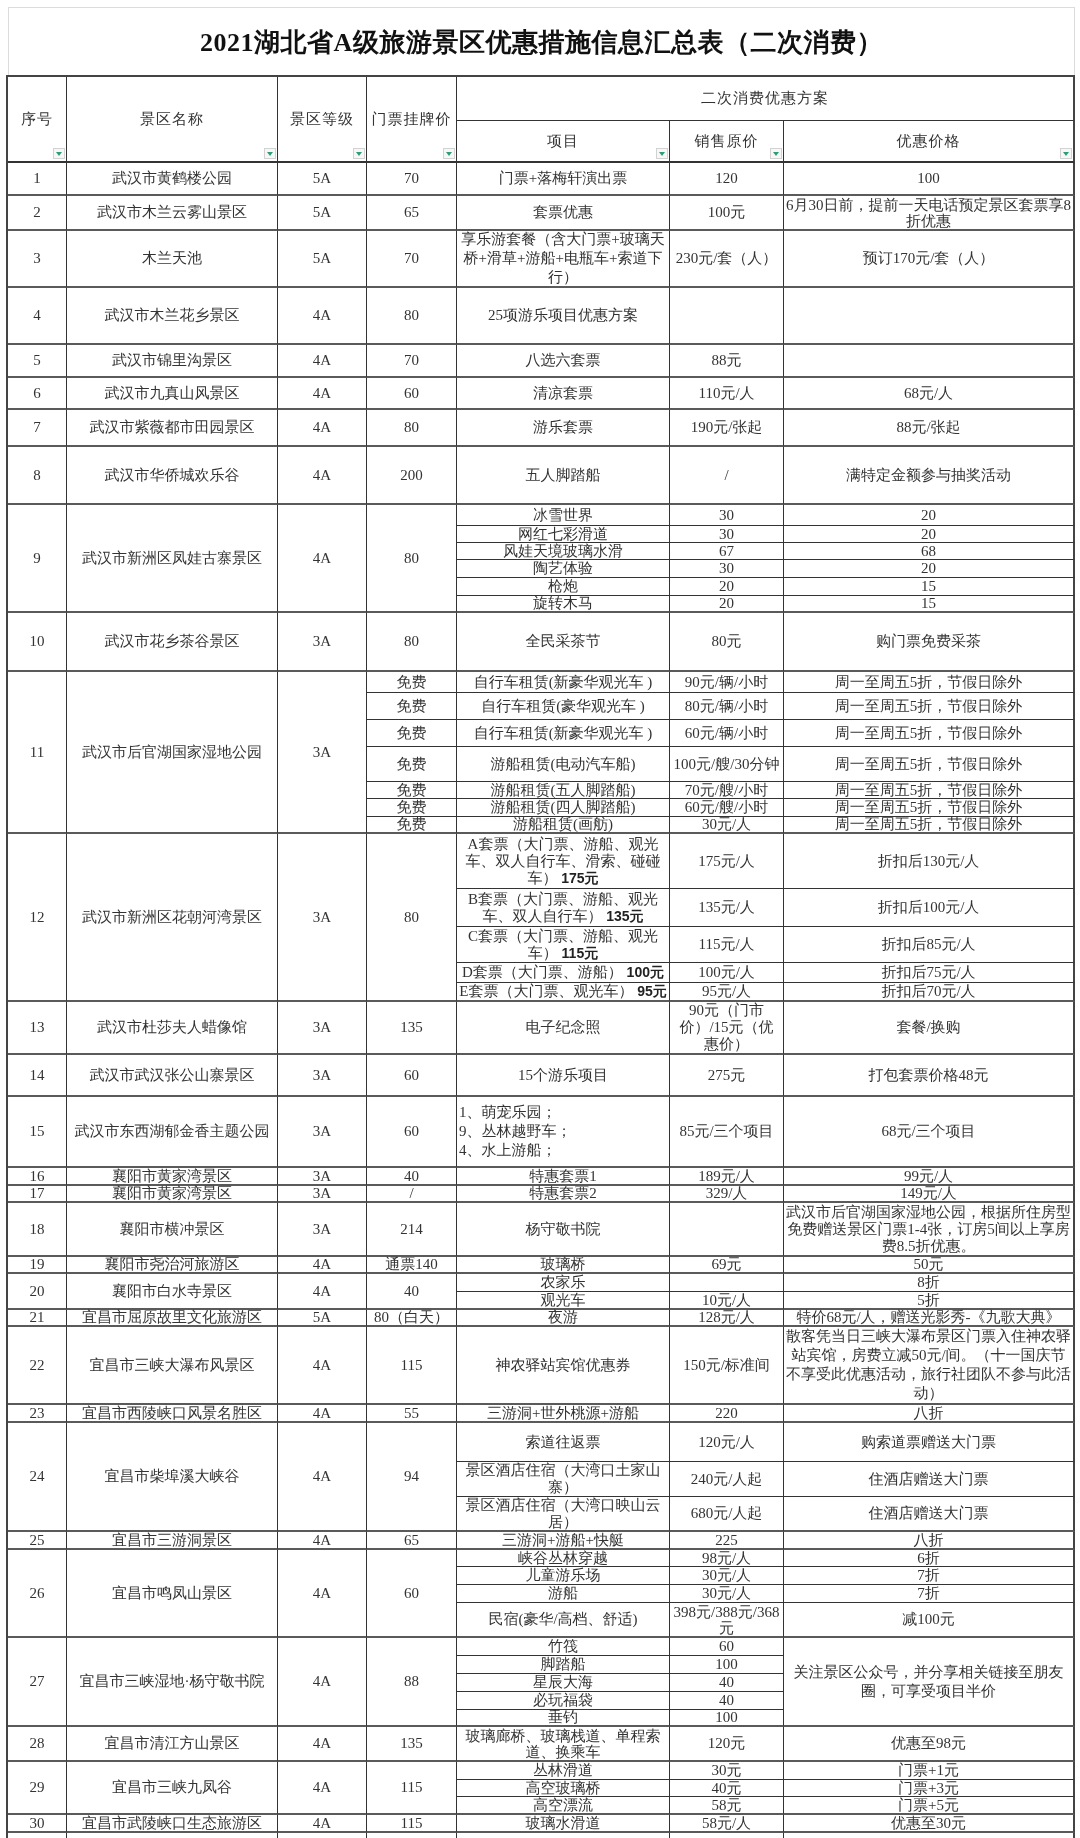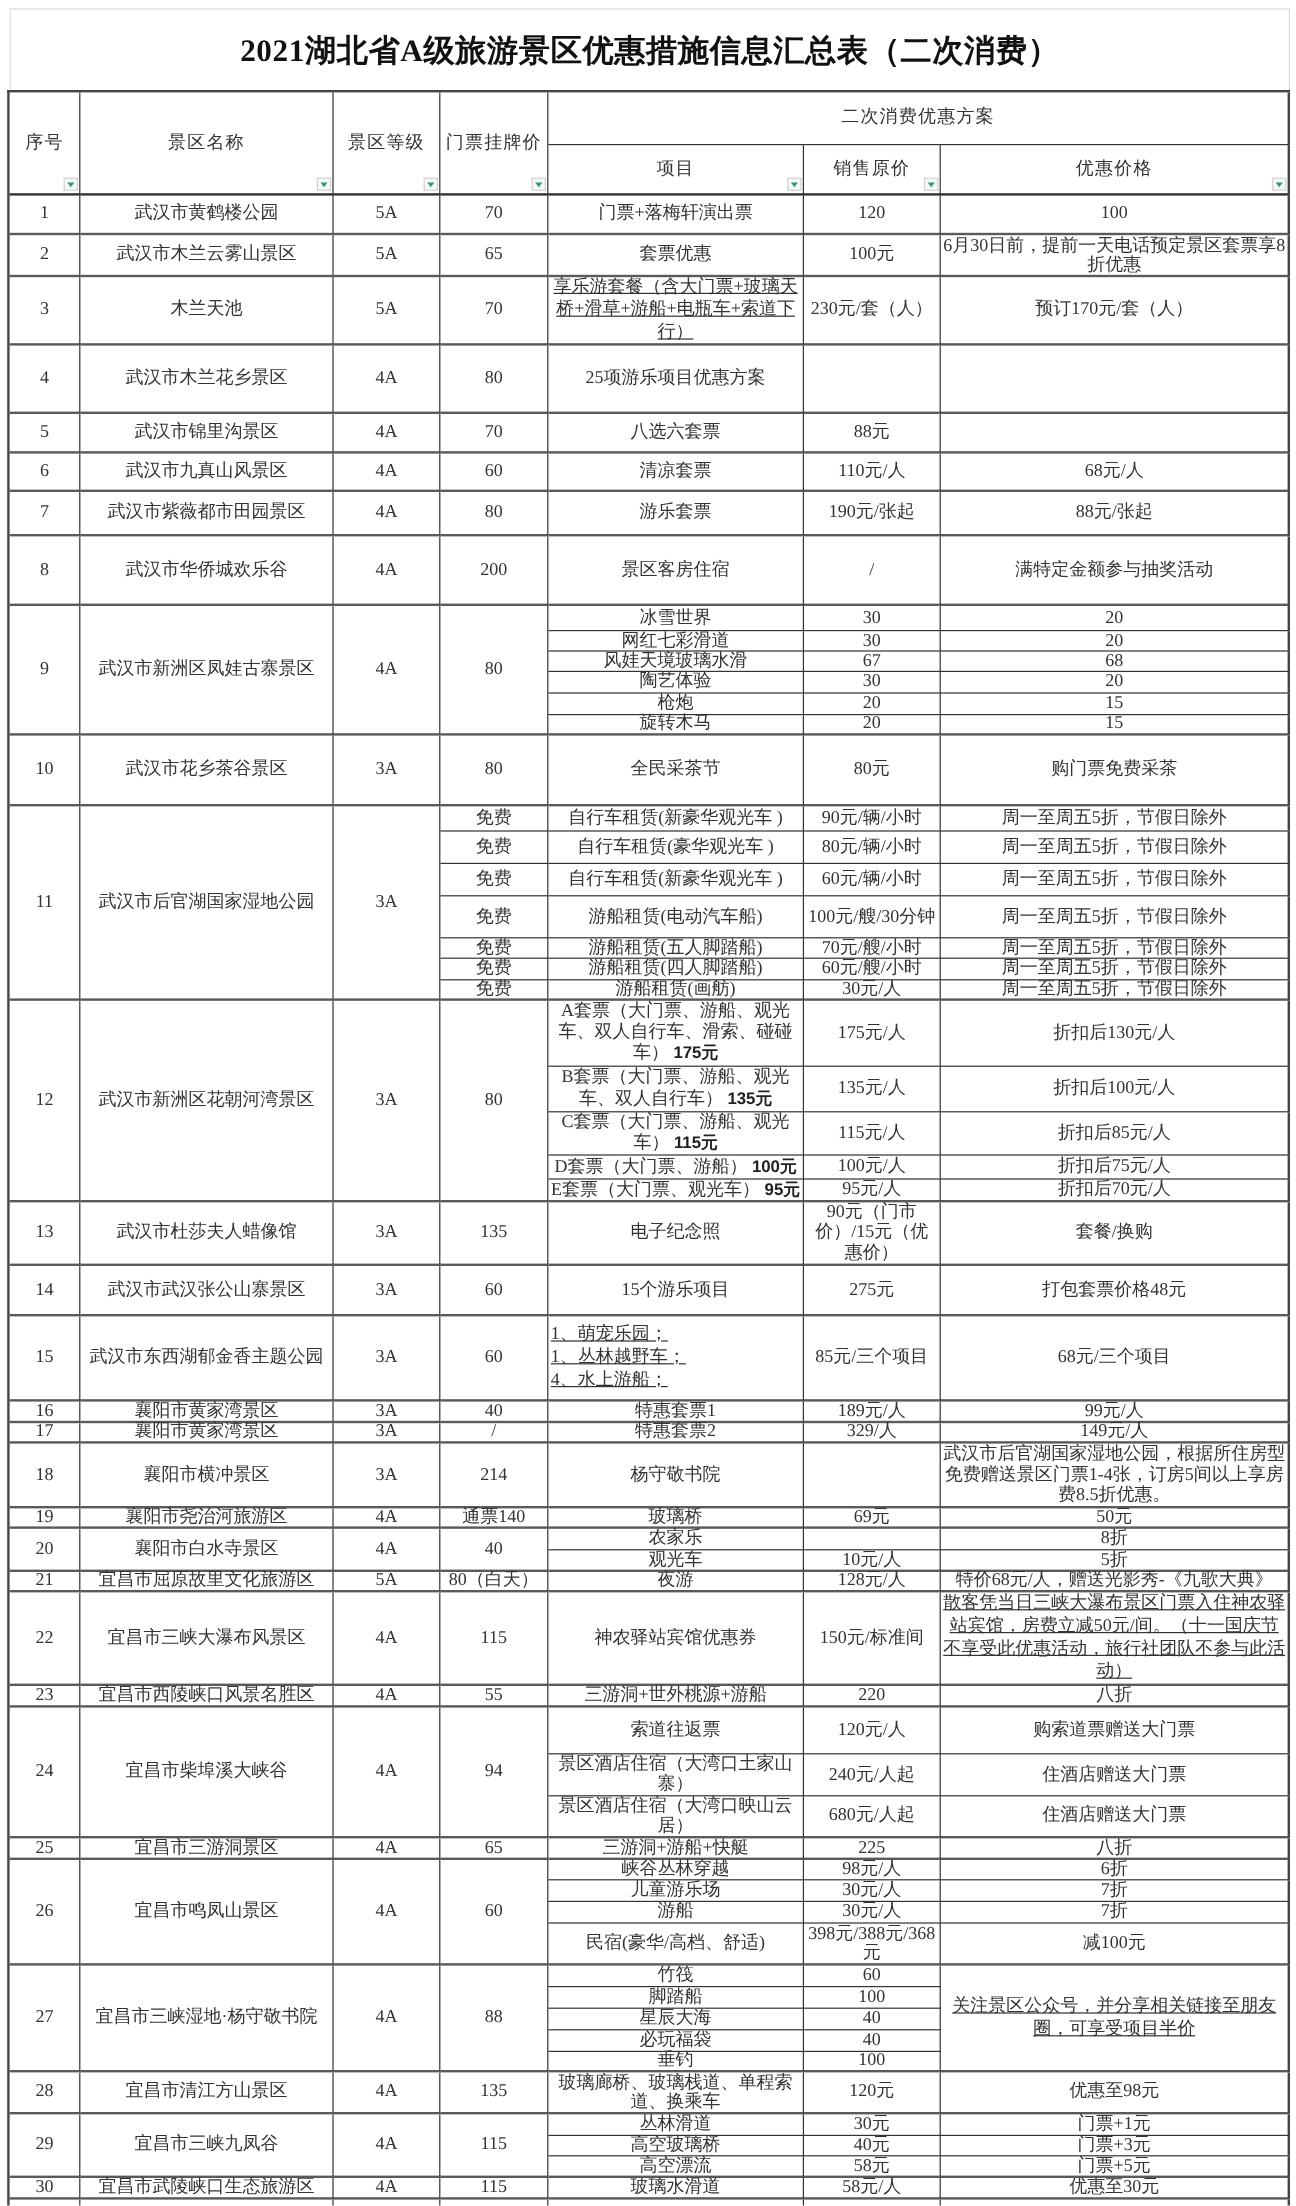--- a/index.html
+++ b/index.html
@@ -13,21 +13,21 @@
         grid-template-rows:44px 42px 33px 35px 57px 57px 33px 32px 37px 58px 21px 17px 17px 18px 18px 17px 59px 21px 27px 27px 35px 17px 18px 17px 55px 38px 36px 20px 19px 53px 42px 71px 18px 17px 54px 17px 18px 18px 17px 78px 18px 39px 35px 35px 18px 17px 18px 18px 35px 18px 18px 18px 18px 17px 35px 18px 17px 18px 18px 30px;
         border-left:2px solid #444;border-top:2px solid #444;}
   .row{display:contents;}
   .c{box-sizing:border-box;border-right:1px solid #333;border-bottom:1px solid #333;display:flex;
      align-items:center;justify-content:center;text-align:center;font-size:15px;line-height:17px;
      padding:0 2px;position:relative;overflow:visible;white-space:normal;word-break:break-all;}
   .mb{border-bottom:2px solid #5a5a5a;}
   .hb{border-bottom:2px solid #333;}
   .lc{border-right:2px solid #444;}
   .hd{font-size:15px;letter-spacing:1px;color:#333;}
-  .lh19{line-height:19px;text-decoration:underline;}
+  .lh19{line-height:19px;}
   .left{justify-content:flex-start;text-align:left;}
   .t{display:block;}
   .t b{font-family:"Liberation Sans","DejaVu Sans",sans-serif;font-size:14px;font-weight:bold;color:#222;}
   .flt{position:absolute;right:1px;bottom:2px;width:12px;height:11px;box-sizing:border-box;
        border:1px solid #d2d2d2;background:#f7f7f7;}
   .flt::after{content:"";position:absolute;left:2px;top:3px;border-left:3px solid transparent;
        border-right:3px solid transparent;border-top:4px solid #2e9c78;}
 </style>
 </head>
 <body>
@@ -136,21 +136,21 @@
     <div class="c mb" style="grid-area:9/5/10/6">游乐套票</div>
     <div class="c mb" style="grid-area:9/6/10/7">190元/张起</div>
     <div class="c mb lc" style="grid-area:9/7/10/8">88元/张起</div>
   </div>
 
   <div class="row">
     <div class="c mb" style="grid-area:10/1/11/2">8</div>
     <div class="c mb" style="grid-area:10/2/11/3">武汉市华侨城欢乐谷</div>
     <div class="c mb" style="grid-area:10/3/11/4">4A</div>
     <div class="c mb" style="grid-area:10/4/11/5">200</div>
-    <div class="c mb" style="grid-area:10/5/11/6">景区客房住宿</div>
+    <div class="c mb" style="grid-area:10/5/11/6">五人脚踏船</div>
     <div class="c mb" style="grid-area:10/6/11/7">/</div>
     <div class="c mb lc" style="grid-area:10/7/11/8">满特定金额参与抽奖活动</div>
   </div>
 
   <div class="row">
     <div class="c mb" style="grid-area:11/1/17/2">9</div>
     <div class="c mb" style="grid-area:11/2/17/3">武汉市新洲区凤娃古寨景区</div>
     <div class="c mb" style="grid-area:11/3/17/4">4A</div>
     <div class="c mb" style="grid-area:11/4/17/5">80</div>
     <div class="c" style="grid-area:11/5/12/6">冰雪世界</div>
@@ -282,21 +282,21 @@
   </div>
 
   <div class="row">
     <div class="c mb" style="grid-area:32/1/33/2">15</div>
     <div class="c mb" style="grid-area:32/2/33/3">武汉市东西湖郁金香主题公园</div>
     <div class="c mb" style="grid-area:32/3/33/4">3A</div>
     <div class="c mb" style="grid-area:32/4/33/5">60</div>
     <div class="c mb left lh19" style="grid-area:32/5/33/6">
       <div class="t">
         <div>1、萌宠乐园；</div>
-        <div>1、丛林越野车；</div>
+        <div>9、丛林越野车；</div>
         <div>4、水上游船；</div>
       </div>
     </div>
     <div class="c mb" style="grid-area:32/6/33/7">85元/三个项目</div>
     <div class="c mb lc" style="grid-area:32/7/33/8">68元/三个项目</div>
   </div>
 
   <div class="row">
     <div class="c mb" style="grid-area:33/1/34/2">16</div>
     <div class="c mb" style="grid-area:33/2/34/3">襄阳市黄家湾景区</div>

